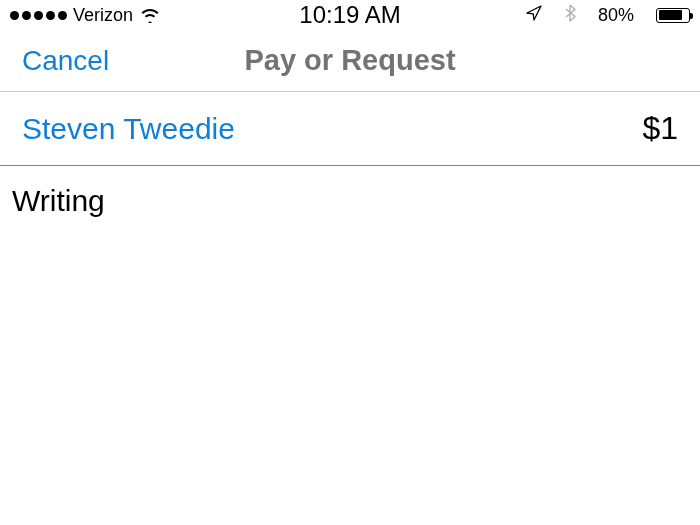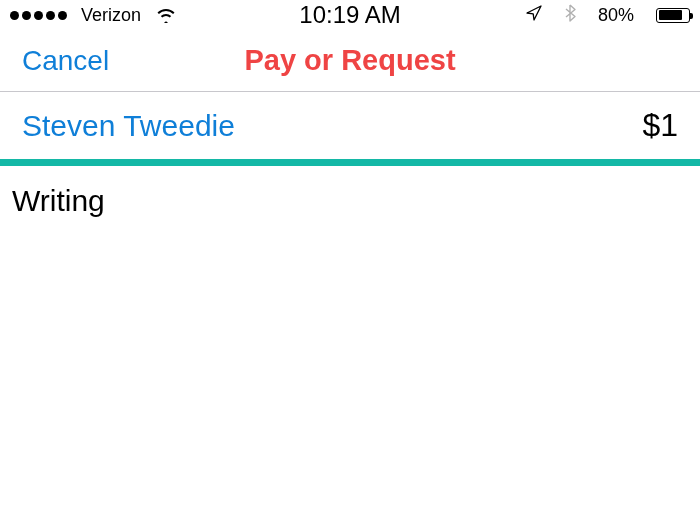--- a/index.html
+++ b/index.html
@@ -15,21 +15,21 @@
       display: flex;
       align-items: center;
       justify-content: space-between;
       padding: 0 10px;
       font-size: 18px;
       color: #000;
     }
     .status-left {
       display: flex;
       align-items: center;
-      gap: 14px;
+      gap: 6px;
     }
     .signal-dots {
       display: flex;
       gap: 3px;
     }
     .signal-dots span {
       width: 9px;
       height: 9px;
       border-radius: 50%;
       background: #000;
@@ -90,29 +90,29 @@
       background: none;
       border: none;
       cursor: pointer;
       font-family: inherit;
       font-weight: 400;
     }
     .nav-title {
       margin: 17px auto;
       font-size: 29px;
       font-weight: 600;
-      color: #ef4444;
+      color: #737373;
     }
     .recipient-row {
       height: 74px;
       display: flex;
       align-items: center;
       justify-content: space-between;
       padding: 0 22px;
-      border-bottom: 7px solid #14b8a6;
+      border-bottom: 1px solid #14b8a6;
     }
     .recipient-name {
       color: #0f7fd8;
       font-size: 30px;
       font-weight: 400;
       background: none;
       border: none;
       cursor: pointer;
       font-family: inherit;
     }

